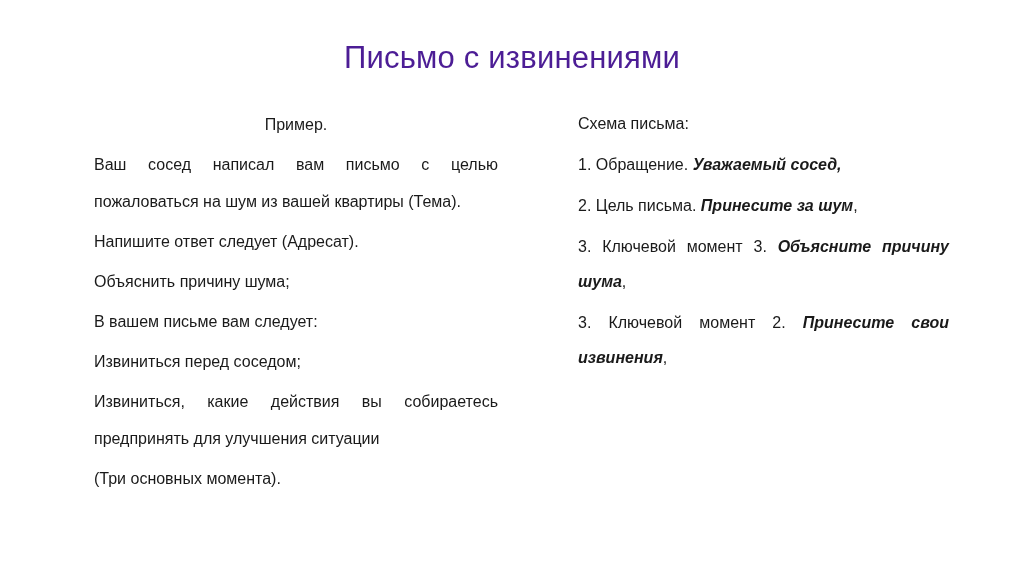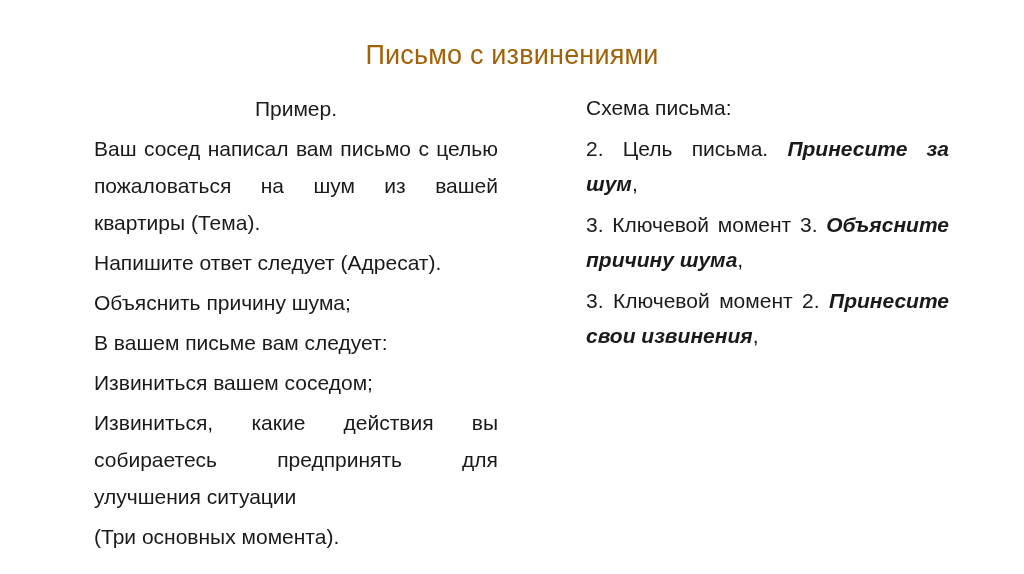--- a/index.html
+++ b/index.html
@@ -17,77 +17,78 @@
     background: #ffffff;
     font-family: "Liberation Sans", sans-serif;
     color: #1a1a1a;
   }
   .slide-title {
     position: absolute;
     top: 40px;
     left: 0;
     width: 100%;
     text-align: center;
-    font-size: 27px;
+    font-size: 31px;
     font-weight: 400;
     letter-spacing: 0.2px;
-    color: #a16207;
+    color: #4c1d95;
   }
   .col {
     position: absolute;
-    top: 90px;
-    font-size: 21px;
+    top: 106px;
+    font-size: 16px;
   }
   .col-left {
     left: 94px;
     width: 404px;
     line-height: 37px;
   }
   .col-right {
     left: 578px;
     width: 371px;
     line-height: 35px;
   }
   .col-left p {
     margin: 0 0 3px 0;
     text-align: justify;
   }
   .col-left p.centered {
     text-align: center;
   }
   .col-right p {
-    margin: 0 0 6px 8px;
+    margin: 0 0 6px 0;
     text-align: justify;
   }
   .emph {
     font-weight: bold;
     font-style: italic;
   }
 </style>
 </head>
 <body>
 
 <div class="slide">
 
   <div class="slide-title">Письмо с извинениями</div>
 
   <div class="col col-left">
     <p class="centered">Пример.</p>
     <p>Ваш сосед написал вам письмо с целью пожаловаться на шум из вашей квартиры (Тема).</p>
     <p>Напишите ответ следует (Адресат).</p>
     <p>Объяснить причину шума;</p>
     <p>В вашем письме вам следует:</p>
-    <p>Извиниться вашем соседом;</p>
+    <p>Извиниться перед соседом;</p>
     <p>Извиниться, какие действия вы собираетесь предпринять для улучшения ситуации</p>
     <p>(Три основных момента).</p>
   </div>
 
   <div class="col col-right">
     <p>Схема письма:</p>
 
+    <p><span>1. Обращение. </span><span class="emph">Уважаемый сосед,</span><span></span></p>
 
     <p><span>2. Цель письма. </span><span class="emph">Принесите за шум</span><span>,</span></p>
 
     <p><span>3. Ключевой момент 3. </span><span class="emph">Объясните причину шума</span><span>,</span></p>
 
     <p><span>3. Ключевой момент 2. </span><span class="emph">Принесите свои извинения</span><span>,</span></p>
 
 
   </div>
 

